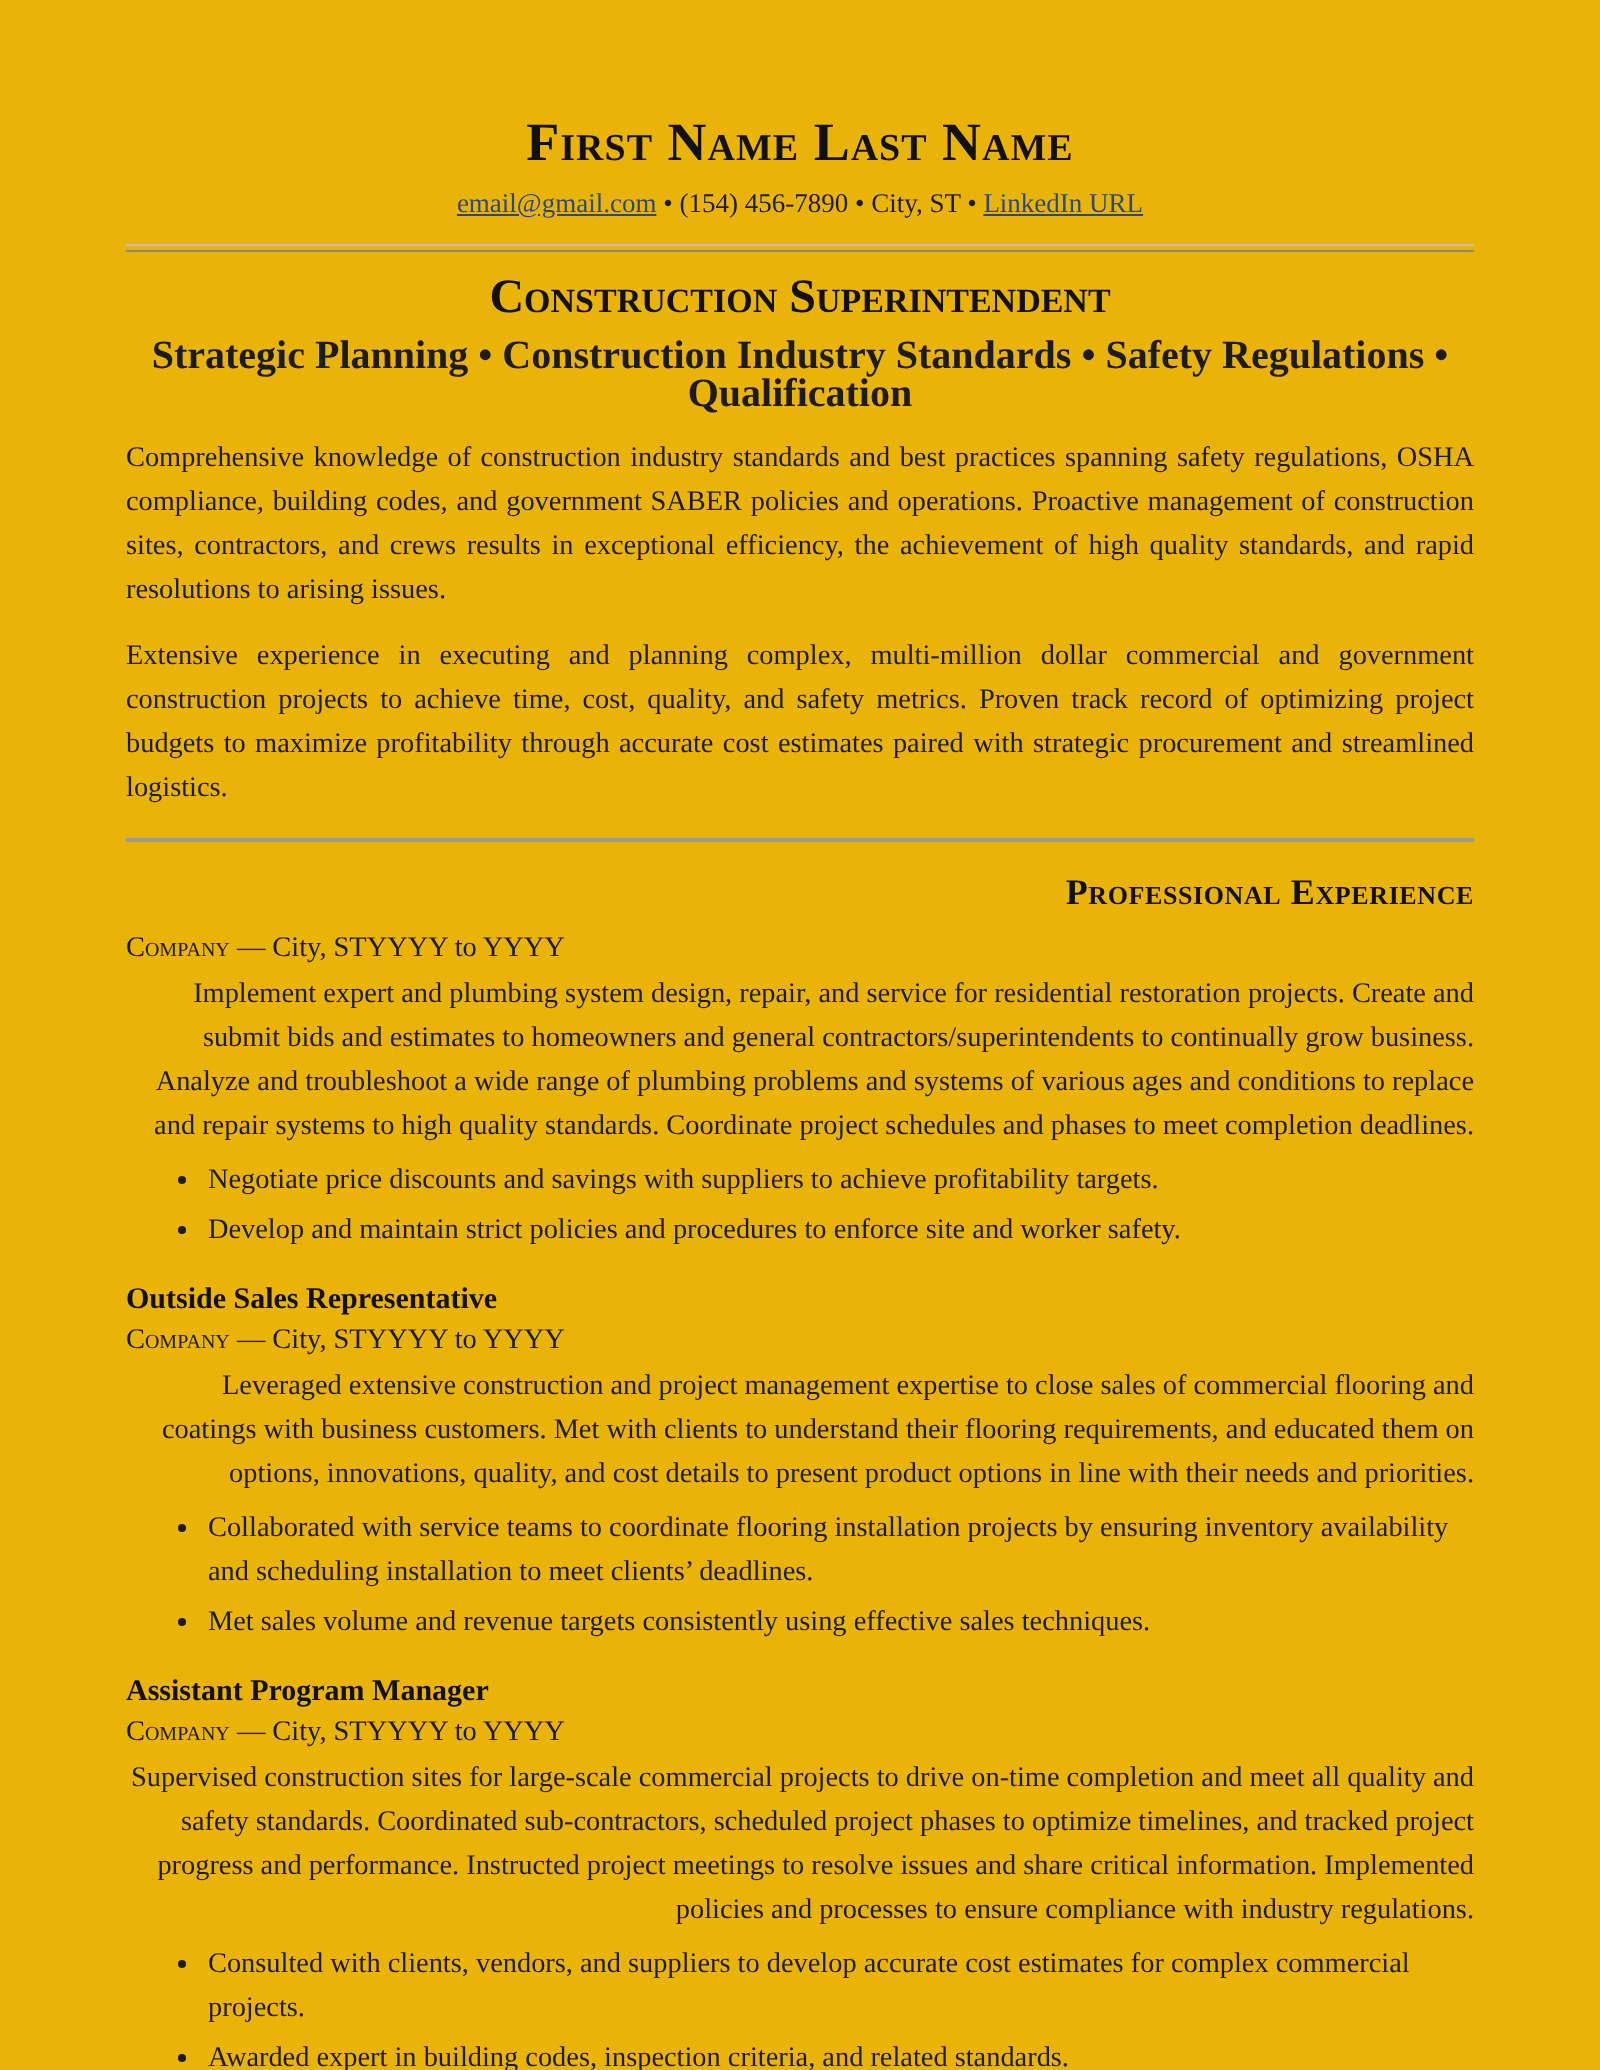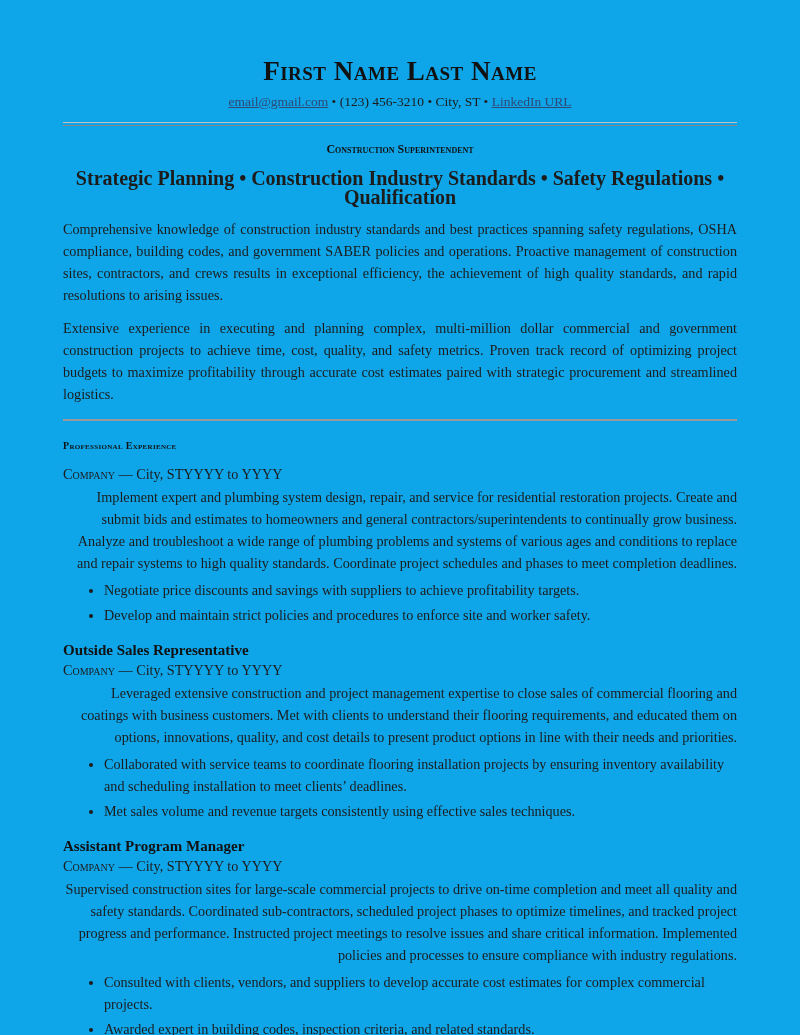--- a/index.html
+++ b/index.html
@@ -3,62 +3,62 @@
 <meta charset="utf-8">
 <style>
   html, body { margin: 0; padding: 0; background: #ffffff; }
   .page {
     width: 800px; height: 1035px; box-sizing: border-box;
     padding: 56px 63px 0 63px;
     font-family: "Liberation Serif", serif;
     color: #1c1c1c;
     overflow: hidden;
     position: relative;
-    background: #0ea5e9;
+    background: #eab308;
   }
   .name {
     text-align: center; font-size: 27px; font-weight: bold;
     font-variant: small-caps; letter-spacing: 0.5px; line-height: 30px;
     color: #111;
   }
   .contact { text-align: center; font-size: 13.5px; margin-top: 7px; line-height: 17px; }
   .contact a { color: #2d4a77; text-decoration: underline; }
   .rule-double {
     margin-top: 12px; height: 2px;
     border-top: 1px solid #c2c2c2; border-bottom: 1px solid #878787;
   }
   .rule-single { margin-top: 14px; height: 2px; background: #9a9a9a; }
   .doc-title {
     text-align: center; font-variant: small-caps; font-weight: bold;
-    font-size: 12px; margin-top: 12px; line-height: 22px; color: #111;
+    font-size: 24px; margin-top: 12px; line-height: 22px; color: #111;
   }
   .skills { text-align: center; font-weight: bold; font-size: 20px; margin-top: 9px; line-height: 19px; }
   .summary p { margin: 11px 0 0 0; font-size: 14.2px; line-height: 22px; text-align: justify; }
   .section-heading {
-    text-align: left; font-variant: small-caps; font-weight: bold;
-    font-size: 10px; margin-top: 15px; letter-spacing: 0.3px; line-height: 20px; color: #111;
+    text-align: right; font-variant: small-caps; font-weight: bold;
+    font-size: 18px; margin-top: 15px; letter-spacing: 0.3px; line-height: 20px; color: #111;
   }
   .job { margin-top: 14px; }
   .job.first { margin-top: 8px; }
   .job-title { font-weight: bold; font-size: 15px; line-height: 20px; color: #111; }
   .company-row { display: flex; justify-content: flex-start; font-size: 14.2px; line-height: 20px; }
   .company-name { font-variant: small-caps; }
   .job-desc { font-size: 14.2px; line-height: 22px; margin-top: 2px; text-align: right; }
   .job ul { margin: 5px 0 0 0; padding-left: 41px; list-style: disc; }
   .job li { font-size: 14.2px; line-height: 22px; margin-top: 3px; }
 </style>
 </head>
 <body>
 
 <div class="page">
 
   <div class="name">First Name Last Name</div>
 
   <div class="contact">
-    <a href="#">email@gmail.com</a><span> • </span><span>(123) 456-3210</span><span> • </span><span>City, ST</span><span> • </span><a href="#">LinkedIn URL</a>
+    <a href="#">email@gmail.com</a><span> • </span><span>(154) 456-7890</span><span> • </span><span>City, ST</span><span> • </span><a href="#">LinkedIn URL</a>
   </div>
 
   <div class="rule-double"></div>
 
   <div class="doc-title">Construction Superintendent</div>
   <div class="skills">Strategic Planning • Construction Industry Standards • Safety Regulations • Qualification</div>
 
   <div class="summary">
     <p>Comprehensive knowledge of construction industry standards and best practices spanning safety regulations, OSHA compliance, building codes, and government SABER policies and operations. Proactive management of construction sites, contractors, and crews results in exceptional efficiency, the achievement of high quality standards, and rapid resolutions to arising issues.</p>
     <p>Extensive experience in executing and planning complex, multi-million dollar commercial and government construction projects to achieve time, cost, quality, and safety metrics. Proven track record of optimizing project budgets to maximize profitability through accurate cost estimates paired with strategic procurement and streamlined logistics.</p>

